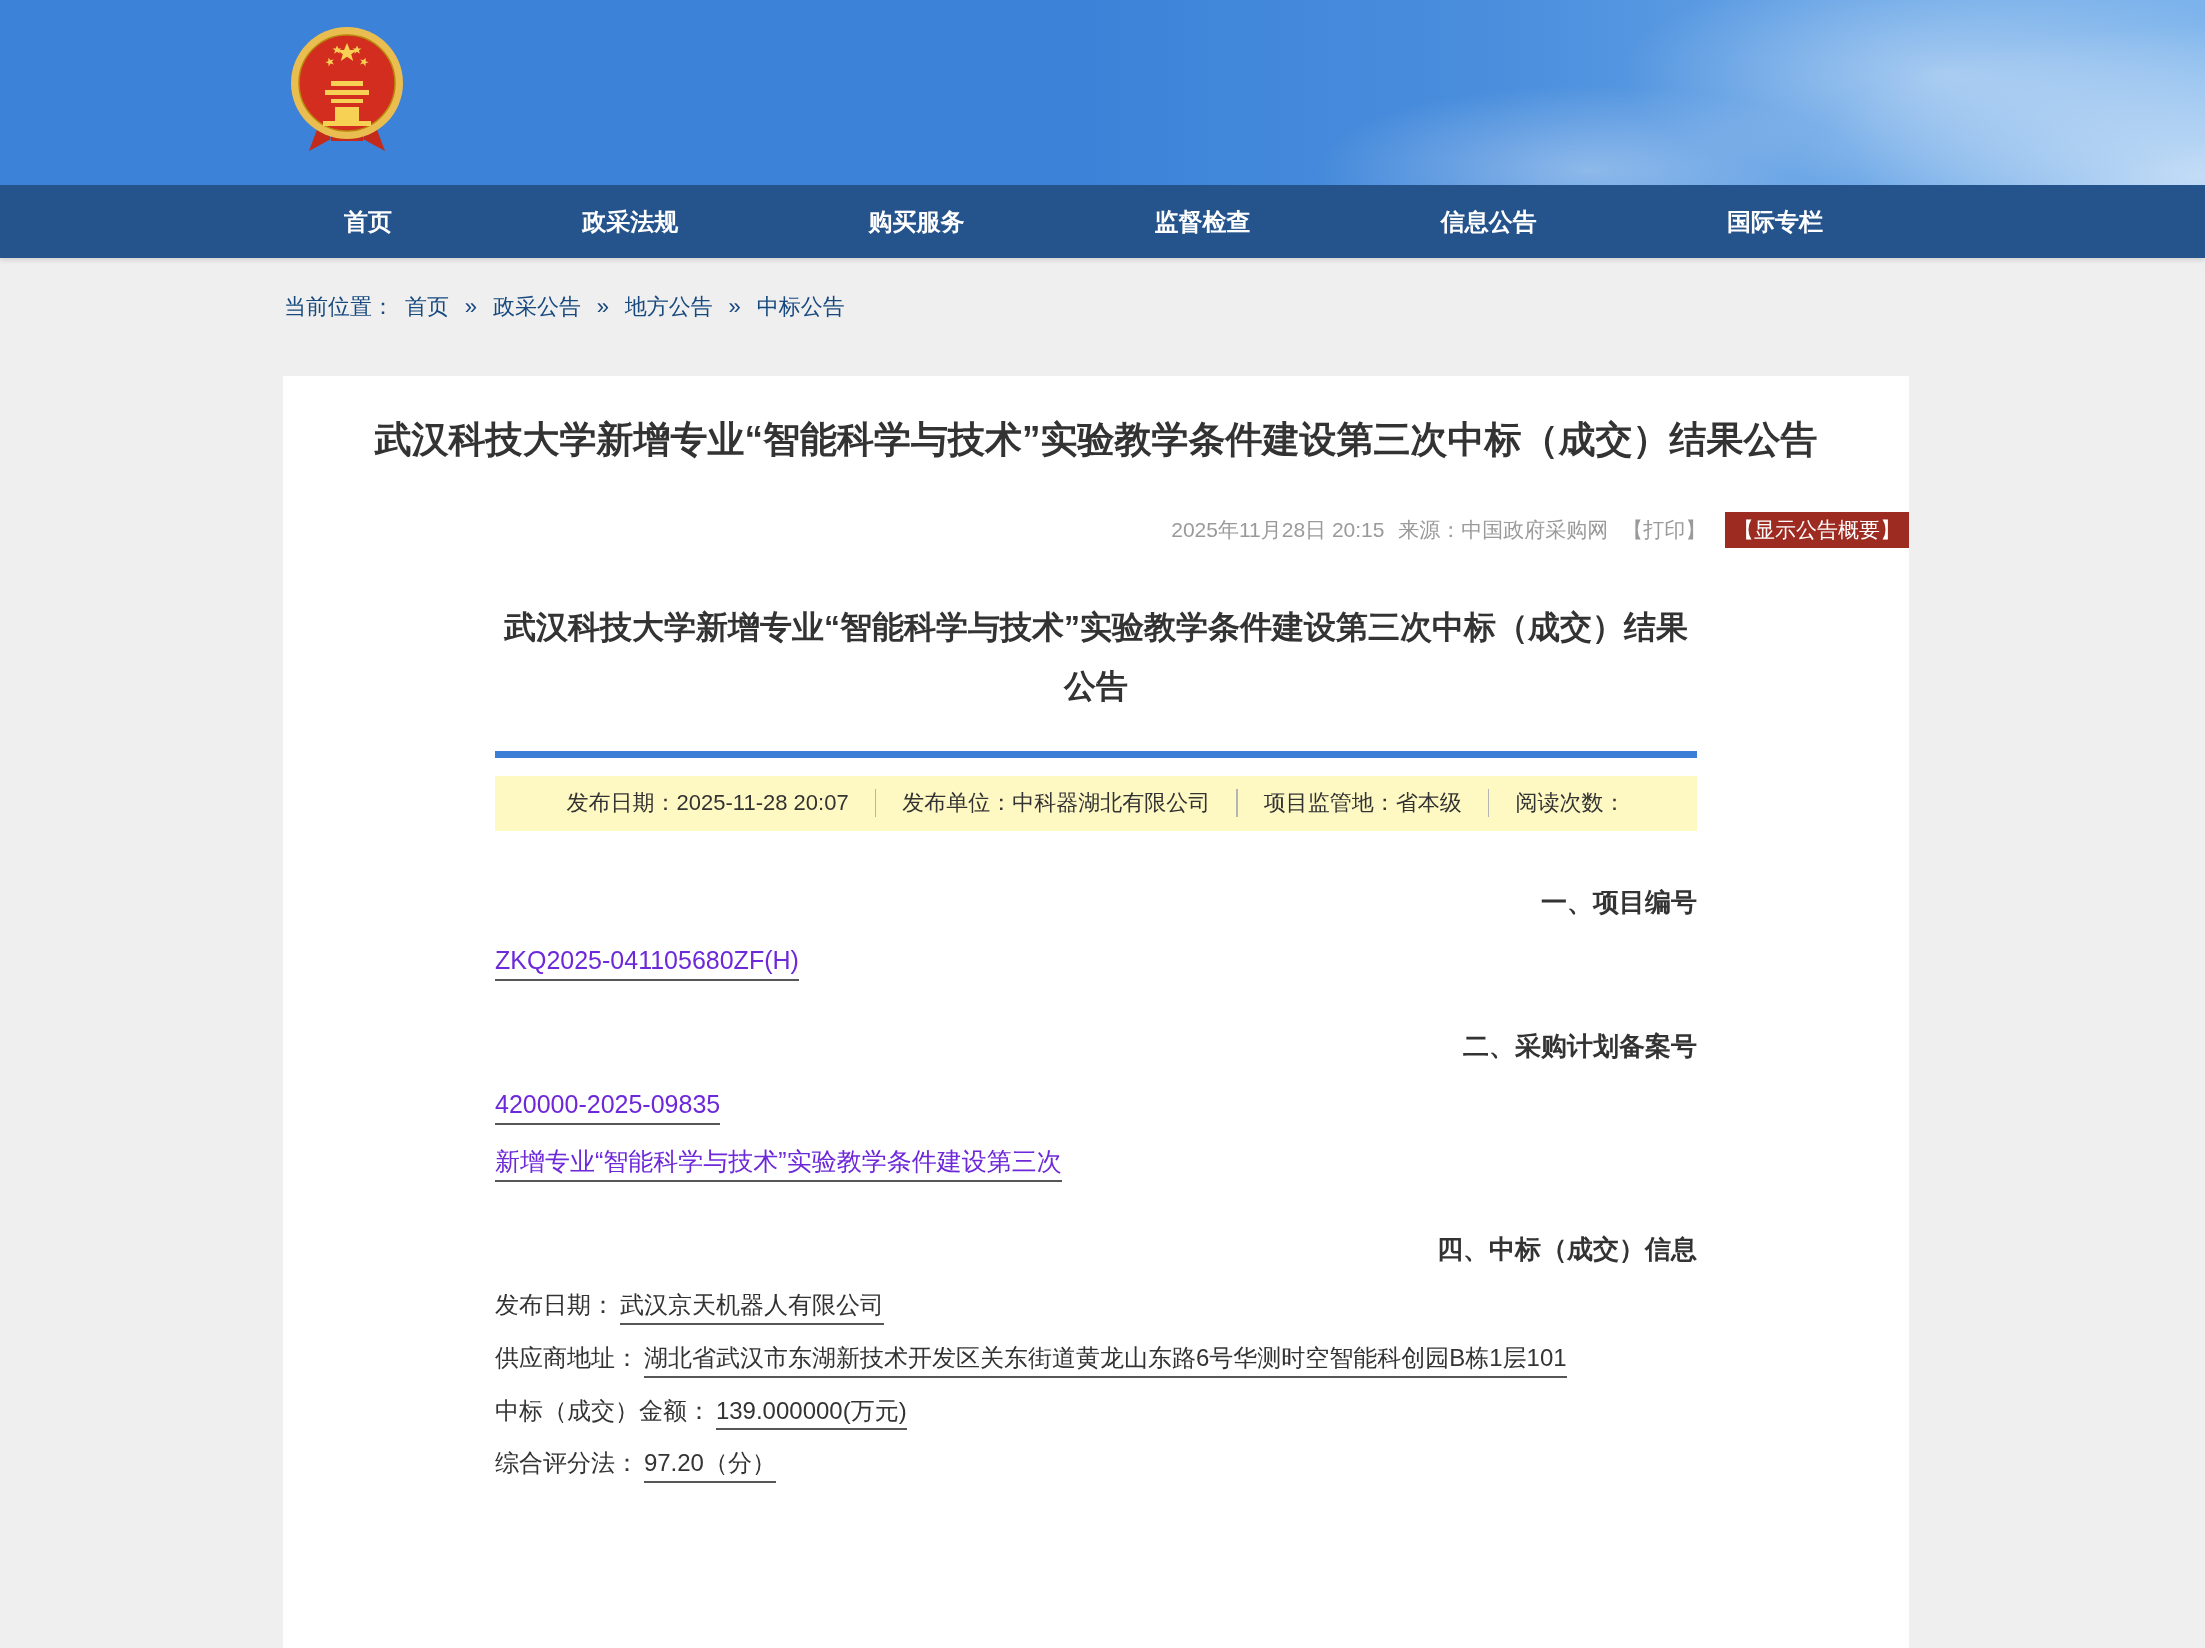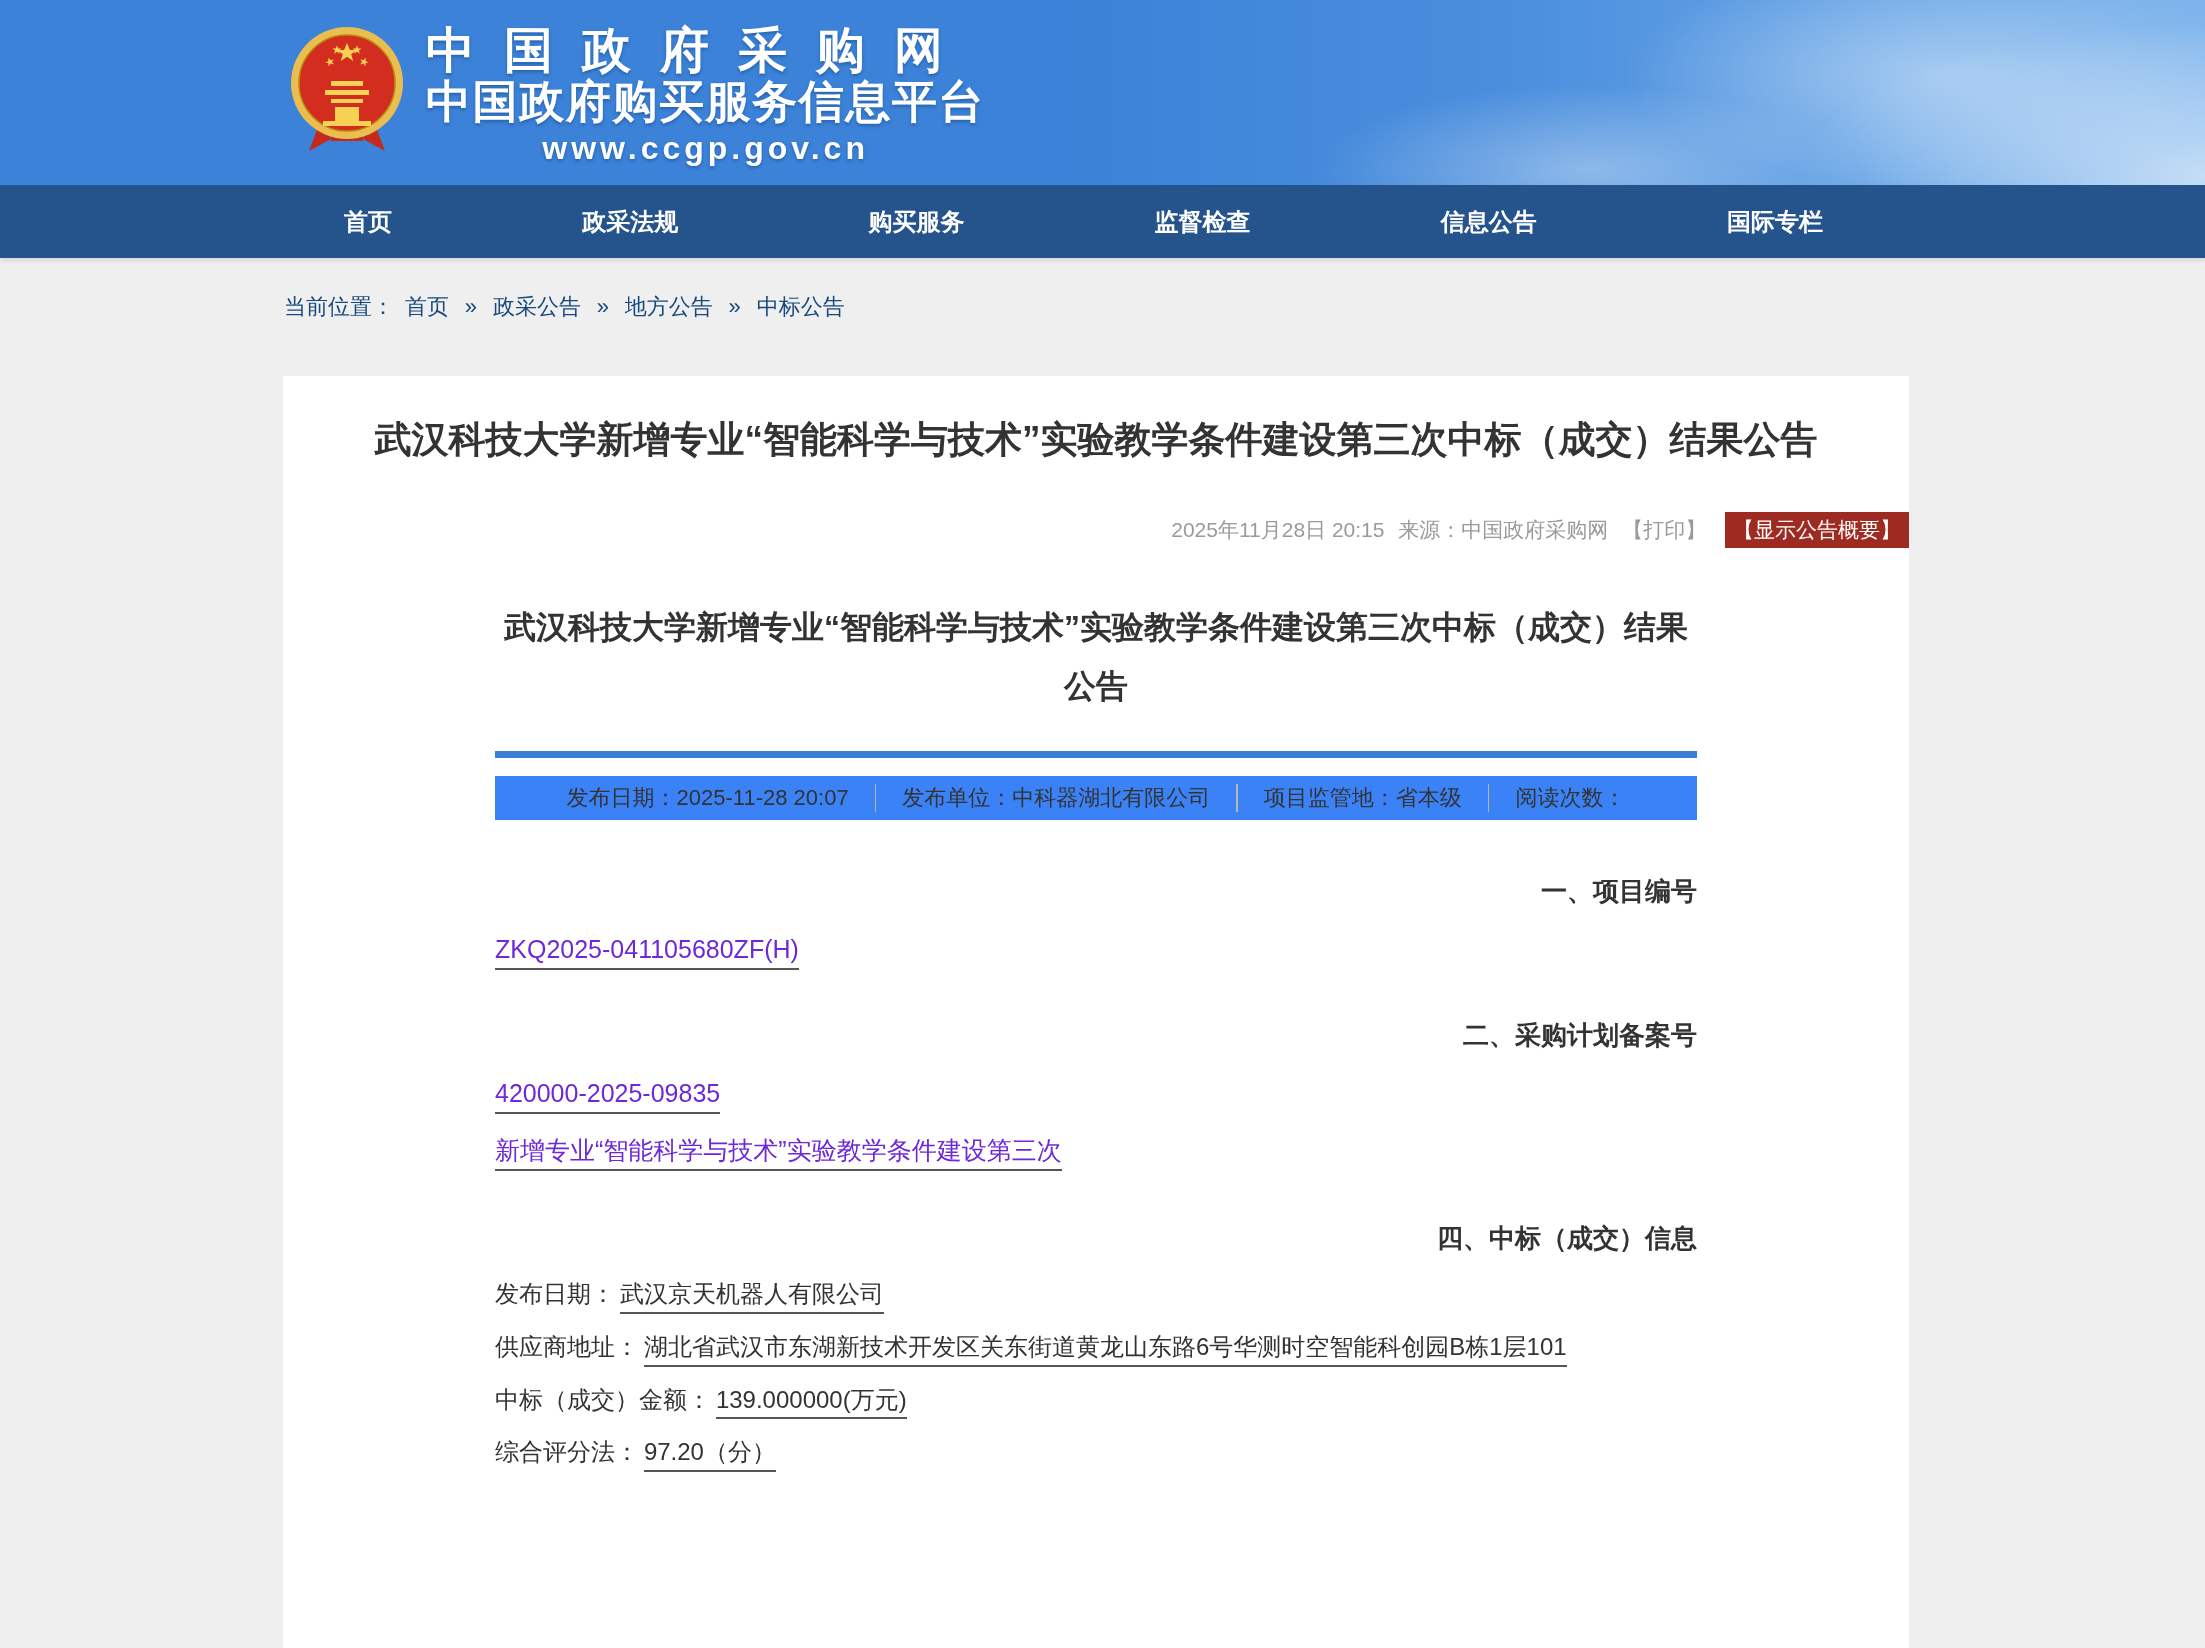--- a/index.html
+++ b/index.html
@@ -57,21 +57,21 @@
   }
 
   
   .content { width: 1202px; margin: 50px auto 0; }
   .inner-title {
     font-size: 32px; font-weight: 600; color: #333;
     text-align: center; line-height: 1.85;
   }
   .divider { height: 7.3px; background: #3a7fd5; margin-top: 34px; }
   .info-bar {
-    margin-top: 18px; height: 44px; background: #3b82f6;
+    margin-top: 18px; height: 55px; background: #fef9c3;
     display: flex; align-items: center; justify-content: center;
     font-size: 22px; color: #333;
   }
   .info-item { white-space: nowrap; }
   .vsep { width: 1.6px; height: 28px; background: #b5b5b5; margin: 0 26px; }
 
   .sec-heading { font-size: 26px; font-weight: bold; color: #333; margin-top: 54px; text-align: right; }
   .sec-value { margin-top: 26px; font-size: 25px; color: #6d28d9; }
   .u { border-bottom: 2.4px solid #565656; padding-bottom: 4.9px; }
   .row { margin-top: 24px; font-size: 24px; color: #333; line-height: 1.2; }
@@ -97,25 +97,20 @@
         <use href="#st" transform="translate(43,39) scale(0.45) rotate(-20)"></use>
         <use href="#st" transform="translate(50,27) scale(0.45)"></use>
         <use href="#st" transform="translate(70,27) scale(0.45)"></use>
         <use href="#st" transform="translate(77,39) scale(0.45) rotate(20)"></use>
         <rect x="44" y="58" width="32" height="5" fill="#f7d154"></rect>
         <rect x="38" y="67" width="44" height="5" fill="#f7d154"></rect>
         <rect x="44" y="76" width="32" height="4" fill="#f7d154"></rect>
         <rect x="48" y="84" width="24" height="14" fill="#f7d154"></rect>
         <rect x="36" y="98" width="48" height="5" fill="#f7d154"></rect>
       </svg>
-      <div class="brand-text">
-        <div class="brand-line1">中国政府采购网</div>
-        <div class="brand-line2">中国政府购买服务信息平台</div>
-        <div class="brand-line3">www.ccgp.gov.cn</div>
-      </div>
     </div>
   </header>
 
   <nav class="main-nav">
     <a class="nav-item">首页</a>
     <a class="nav-item">政采法规</a>
     <a class="nav-item">购买服务</a>
     <a class="nav-item">监督检查</a>
     <a class="nav-item">信息公告</a>
     <a class="nav-item">国际专栏</a>

